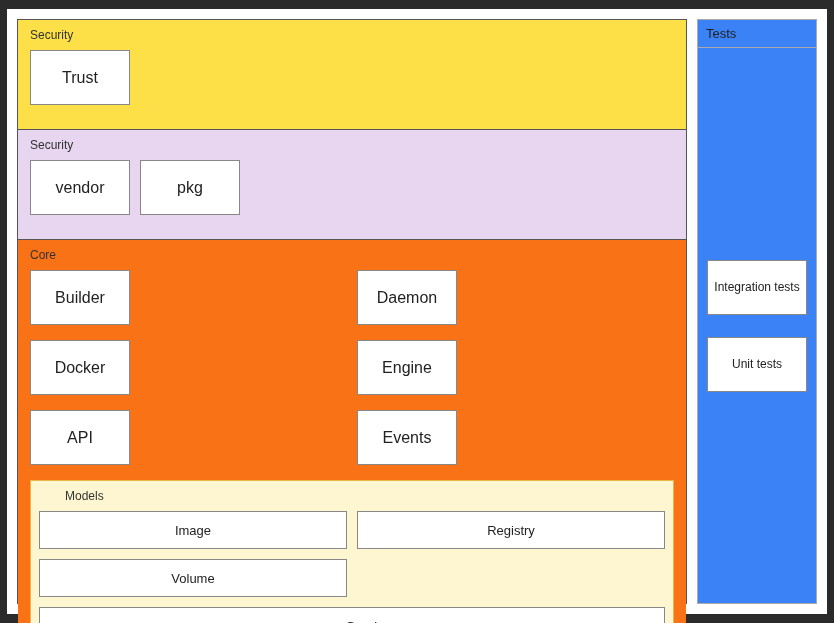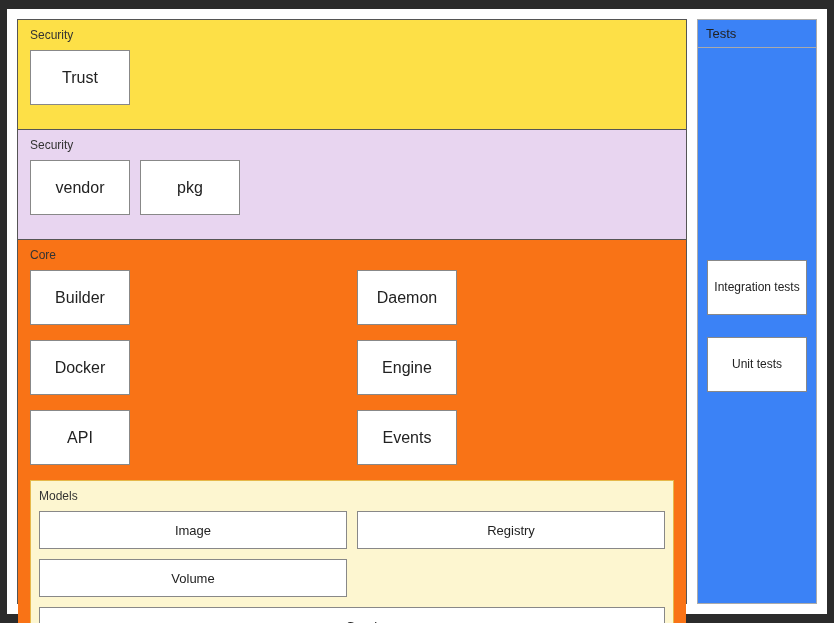--- a/index.html
+++ b/index.html
@@ -121,20 +121,21 @@
     .models-section {
       border: 1.5px solid #e6b84a;
       background: #fdf6d0;
       padding: 8px;
       flex: 1;
     }
     .models-label {
       font-size: 12px;
       color: #333;
       margin-bottom: 8px;
+      margin-left: 26px;
     }
     .models-grid {
       display: grid;
       grid-template-columns: 1fr 1fr;
       gap: 10px;
     }
     .model-box {
       height: 38px;
       border: 1.5px solid #888;
       background: #fff;

